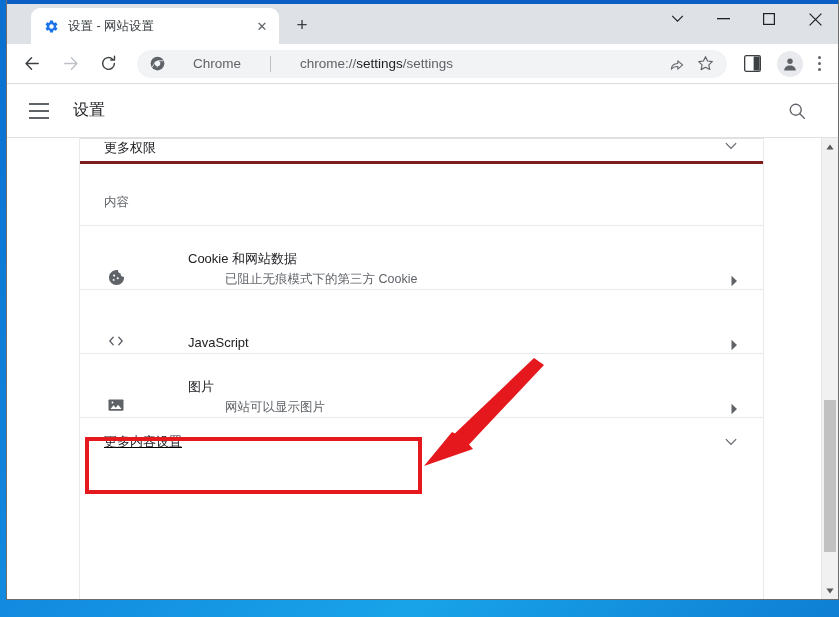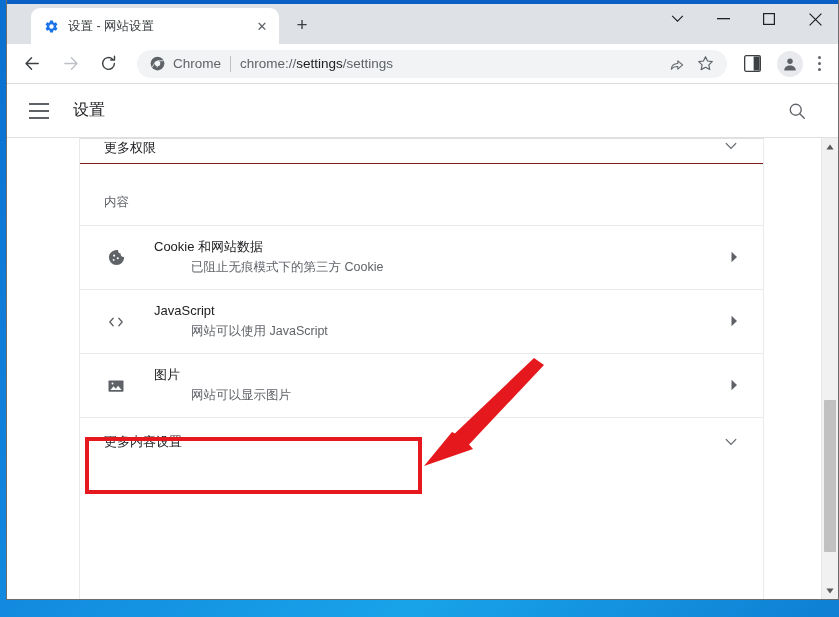--- a/index.html
+++ b/index.html
@@ -133,20 +133,21 @@
   #omnibox {
     flex: 1;
     height: 28px;
     margin: 0 6px 0 10px;
     background: #f1f3f4;
     border-radius: 14px;
     display: flex;
     align-items: center;
     padding: 0 10px 0 12px;
     box-sizing: border-box;
+    gap: 20px;
   }
   #omnibox-chrome-icon {
     width: 16px; height: 16px;
     flex: 0 0 16px;
     display: flex; align-items: center; justify-content: center;
   }
   .omni-label {
     margin-left: 8px;
     font-size: 13.5px;
     color: #5f6368;
@@ -268,21 +269,21 @@
     box-sizing: border-box;
   }
 
   
   .collapse-row {
     height: 36px;
     display: flex;
     align-items: center;
     padding: 0 24px 0 24px;
     box-sizing: border-box;
-    border-bottom: 1px solid #7f1d1d;
+    border-bottom: 3px solid #7f1d1d;
     cursor: pointer;
   }
   .collapse-row.first {
     height: 26px;
     border-top: 1px solid #e0e0e0;
     align-items: flex-start;
   }
   .collapse-row .cr-label {
     font-size: 13px;
     color: #202124;
@@ -296,26 +297,27 @@
 
   .section-title {
     font-size: 12.5px;
     color: #5f6368;
     padding: 30px 24px 14px 24px;
   }
 
   .setting-row {
     height: 64px;
     display: flex;
-    align-items: center;
+    align-items: flex-end;
     padding: 0 24px;
     box-sizing: border-box;
     border-top: 1px solid #e8eaed;
     cursor: pointer;
     position: relative;
+    gap: 34px;
   }
   .setting-row:first-of-type { border-top: 1px solid #e8eaed; }
   .row-icon {
     width: 24px; height: 24px;
     flex: 0 0 24px;
     display: flex; align-items: center; justify-content: center;
     color: #5f6368;
     margin-right: 26px;
   }
   .row-text { flex: 1; min-width: 0; }
@@ -338,20 +340,21 @@
   }
 
   .more-row {
     height: 48px;
     display: flex;
     align-items: center;
     padding: 0 24px;
     box-sizing: border-box;
     border-top: 1px solid #e8eaed;
     cursor: pointer;
+    text-decoration: underline;
   }
   .more-row .cr-label {
     font-size: 13px;
     color: #202124;
     flex: 1;
   }
 
   
   #scrollbar {
     position: absolute;
@@ -568,21 +571,20 @@
 
           <div class="setting-row">
             <span class="row-icon">
               <svg width="20" height="20" viewBox="0 0 24 24" fill="none" stroke="#5f6368" stroke-width="1.6" stroke-linecap="round" stroke-linejoin="round">
                 <path d="M8.6 7.5L4.6 12l4 4.5"></path>
                 <path d="M15.4 7.5l4 4.5-4 4.5"></path>
               </svg>
             </span>
             <span class="row-text">
               <div class="row-title">JavaScript</div>
-              <div class="row-sub">网站可以使用 JavaScript</div>
             </span>
             <span class="row-arrow">
               <svg width="9" height="12" viewBox="0 0 9 12">
                   <path d="M1.5 0.8L7 6l-5.5 5.2z" fill="#5f6368"></path>
                 </svg>
             </span>
           </div>
 
           <div class="setting-row">
             <span class="row-icon">

